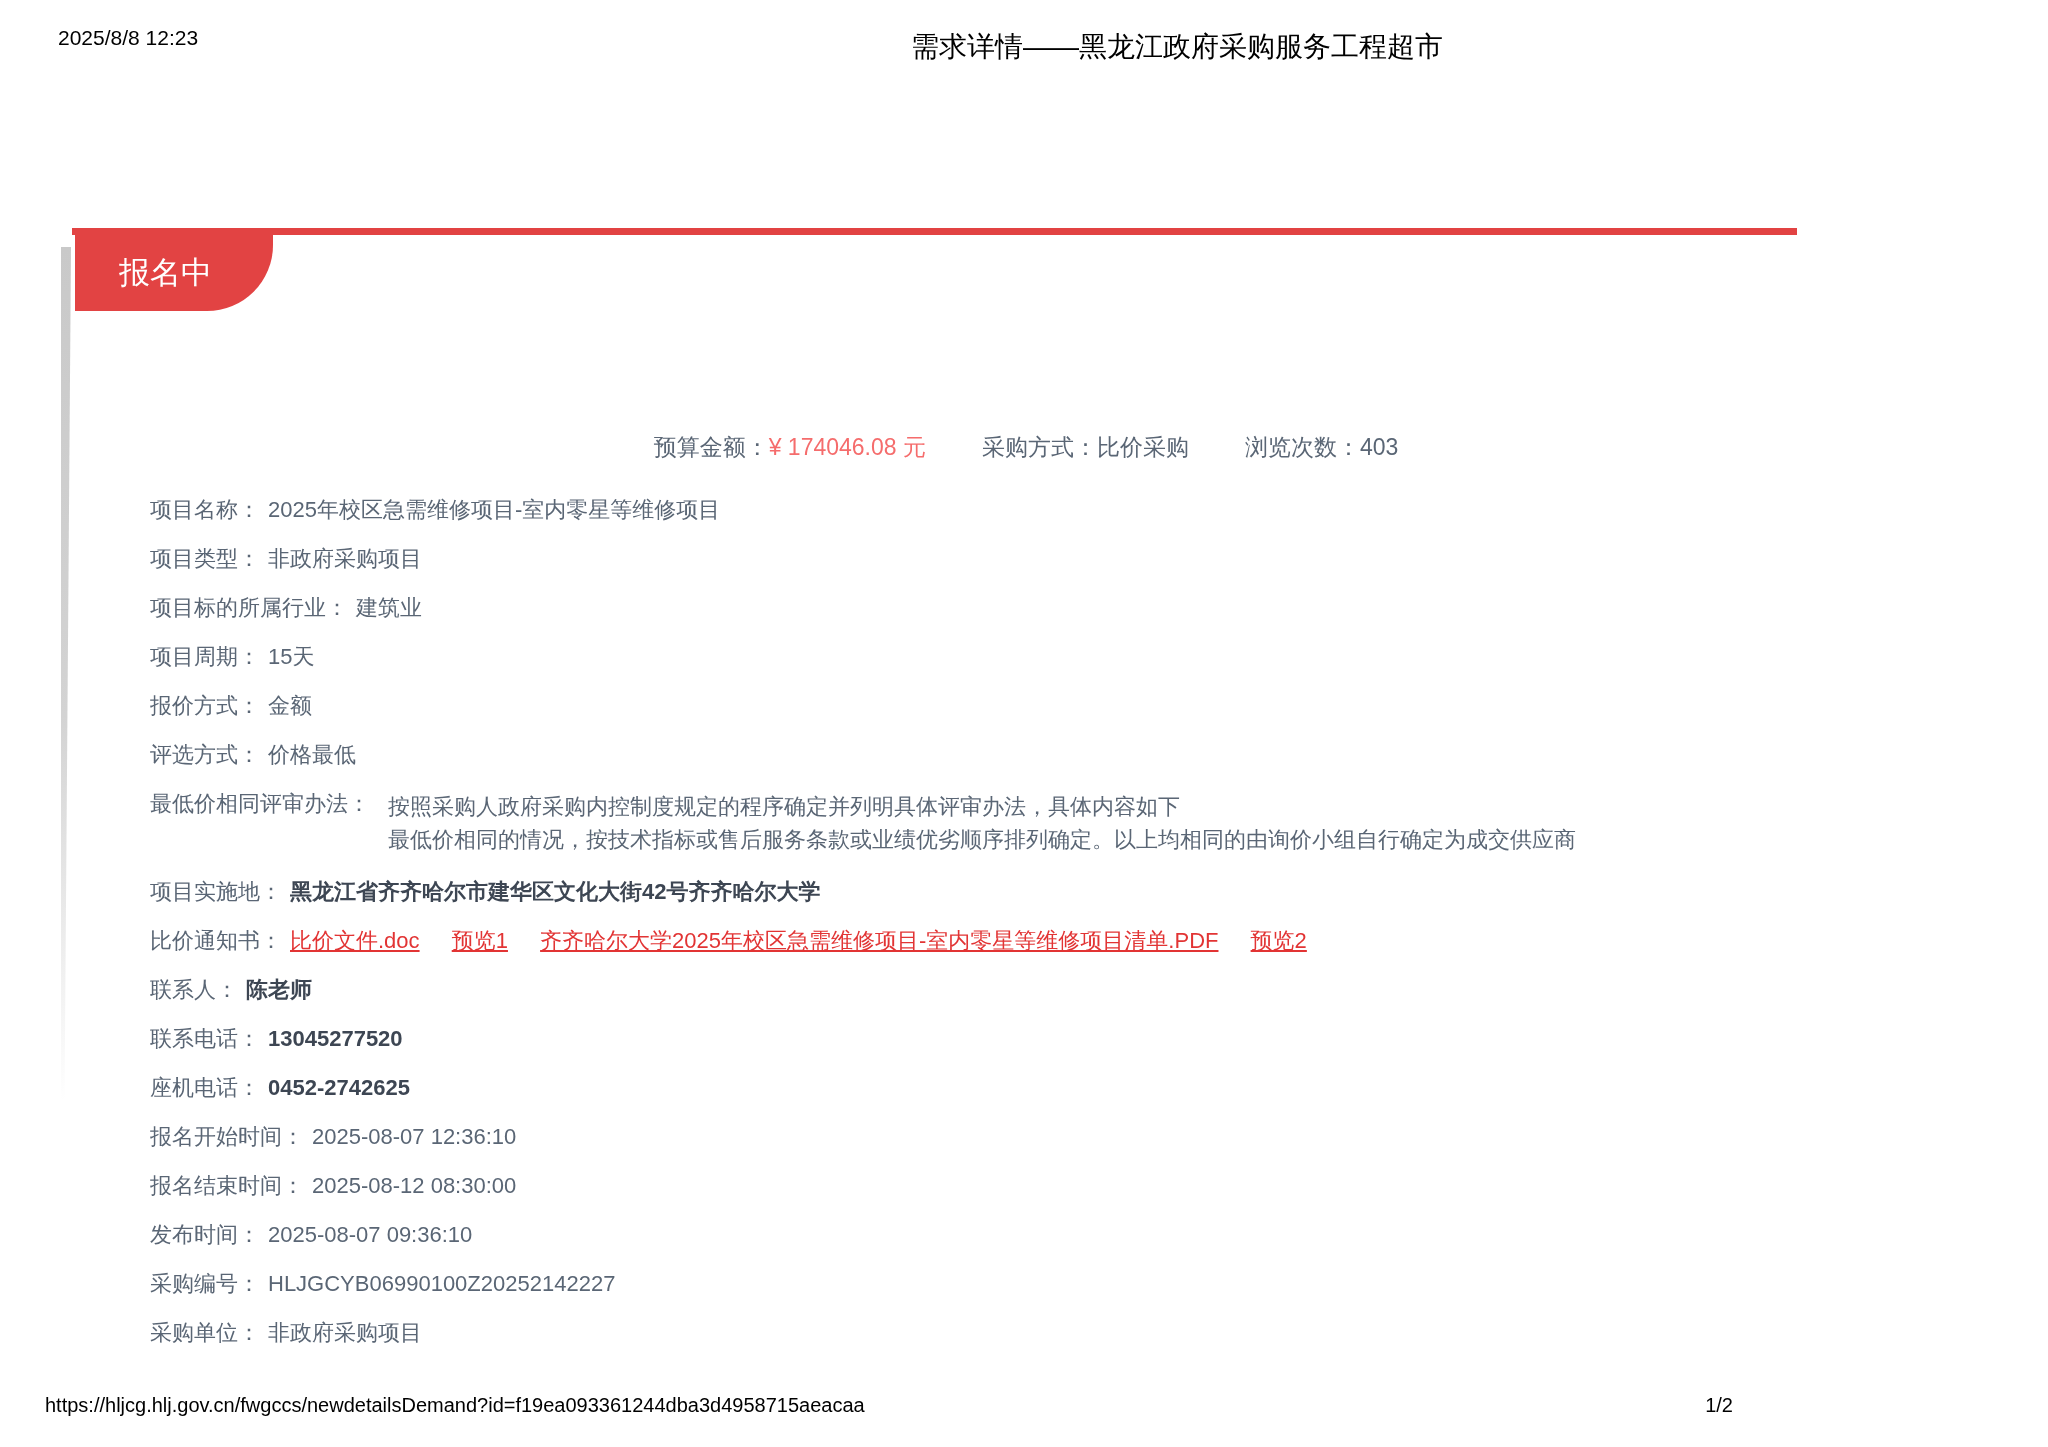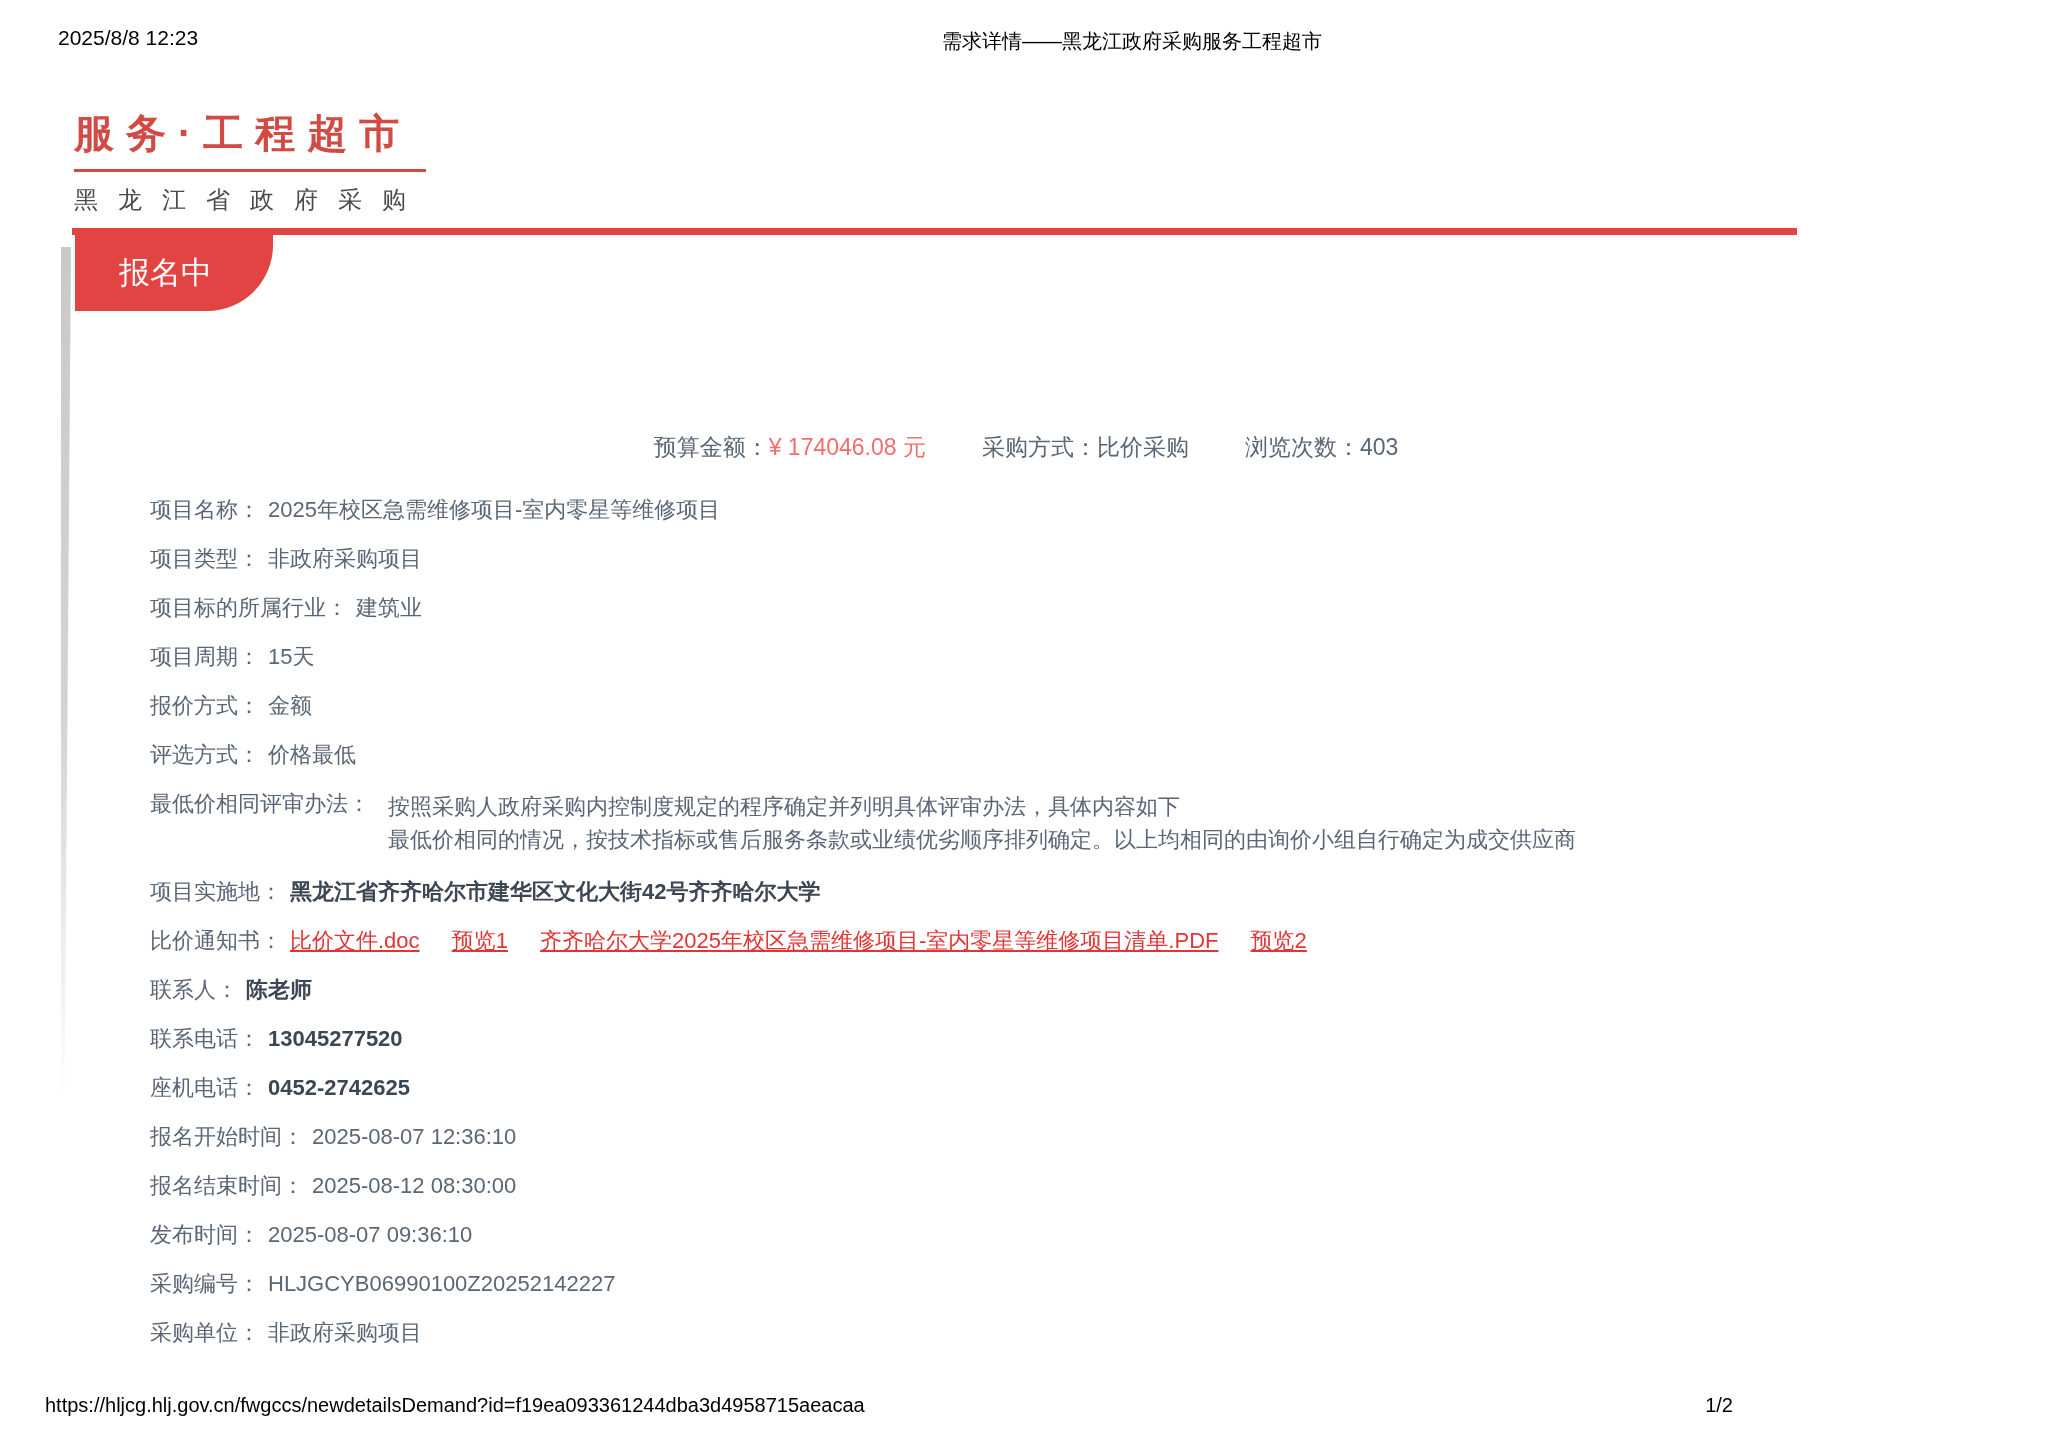--- a/index.html
+++ b/index.html
@@ -11,21 +11,21 @@
     --text-bold:#3d4653;
     --title-dark:#303030;
   }
   html,body{margin:0;padding:0;background:#fff;}
   .page{
     position:relative;width:1797px;height:1447px;background:#ffffff;overflow:hidden;
     font-family:"Liberation Sans","DejaVu Sans",sans-serif;
   }
   
   .print-ts{position:absolute;left:58px;top:26px;font-size:21px;color:#000;}
-  .print-doc-title{position:absolute;left:942px;top:28px;font-size:20px;color:#000;}
+  .print-doc-title{position:absolute;left:911px;top:28px;font-size:28px;color:#000;}
   .print-url{position:absolute;left:45px;top:1394px;font-size:20px;color:#000;}
   .print-page{position:absolute;right:64px;top:1394px;font-size:20px;color:#000;}
   
   .logo{position:absolute;left:74px;top:106px;}
   .logo-title{color:var(--brand-red);font-size:40px;font-weight:bold;letter-spacing:12px;white-space:nowrap;}
   .logo-underline{height:3px;background:var(--brand-red);width:352px;margin-top:8px;}
   .logo-sub{margin-top:12px;color:#4a4a4a;font-size:24px;letter-spacing:20px;font-weight:500;white-space:nowrap;}
   
   .top-rule{position:absolute;left:72px;top:228px;width:1908px;height:7px;background:var(--ribbon-red);}
   .edge{position:absolute;top:247px;width:10px;height:855px;
@@ -52,25 +52,20 @@
   .links a{color:var(--link-red);text-decoration:underline;margin-right:26px;font-size:22px;cursor:pointer;}
 </style>
 </head>
 <body>
 
 <div class="page">
 
   <div class="print-ts">2025/8/8 12:23</div>
   <div class="print-doc-title">需求详情——黑龙江政府采购服务工程超市</div>
 
-  <div class="logo">
-    <div class="logo-title">服务·工程超市</div>
-    <div class="logo-underline"></div>
-    <div class="logo-sub">黑龙江省政府采购</div>
-  </div>
 
   <div class="top-rule"></div>
   <div class="edge edge-left"></div>
   <div class="edge edge-right"></div>
 
   <div class="ribbon">
     <span>报名中</span>
   </div>
 
 

